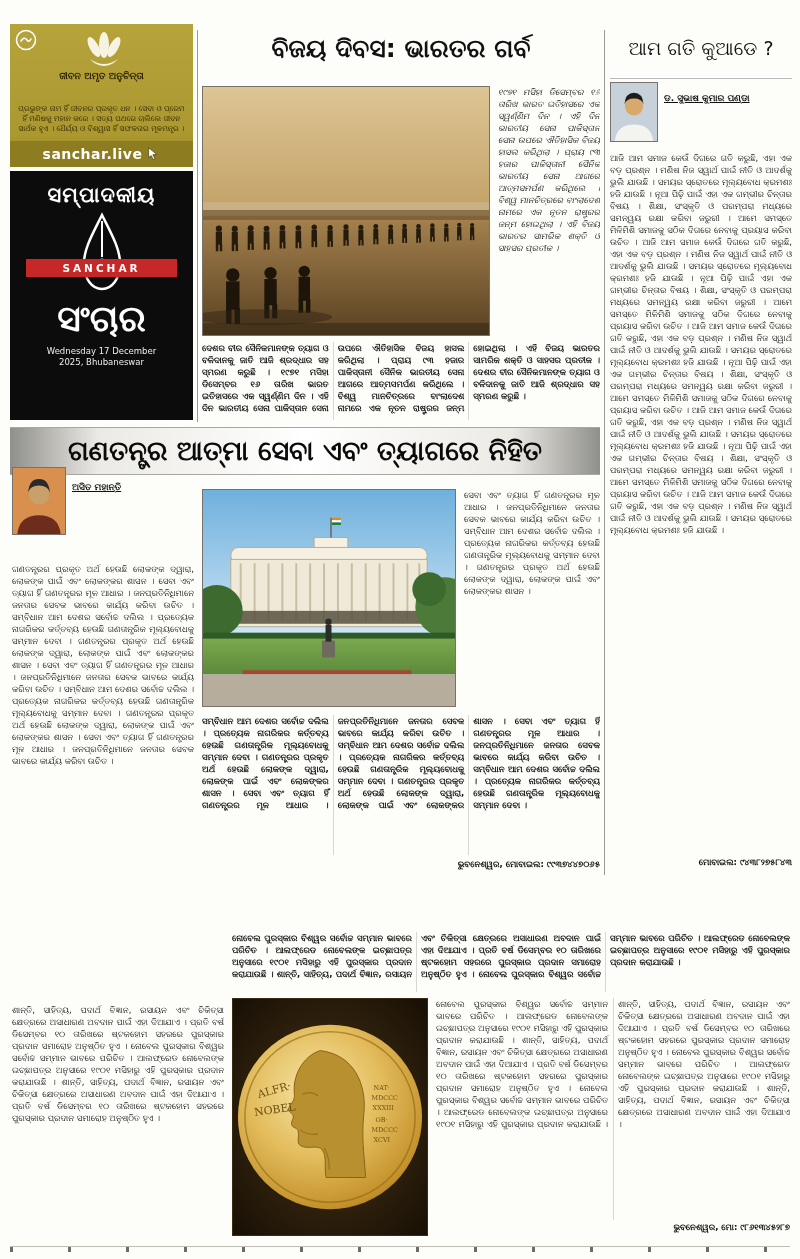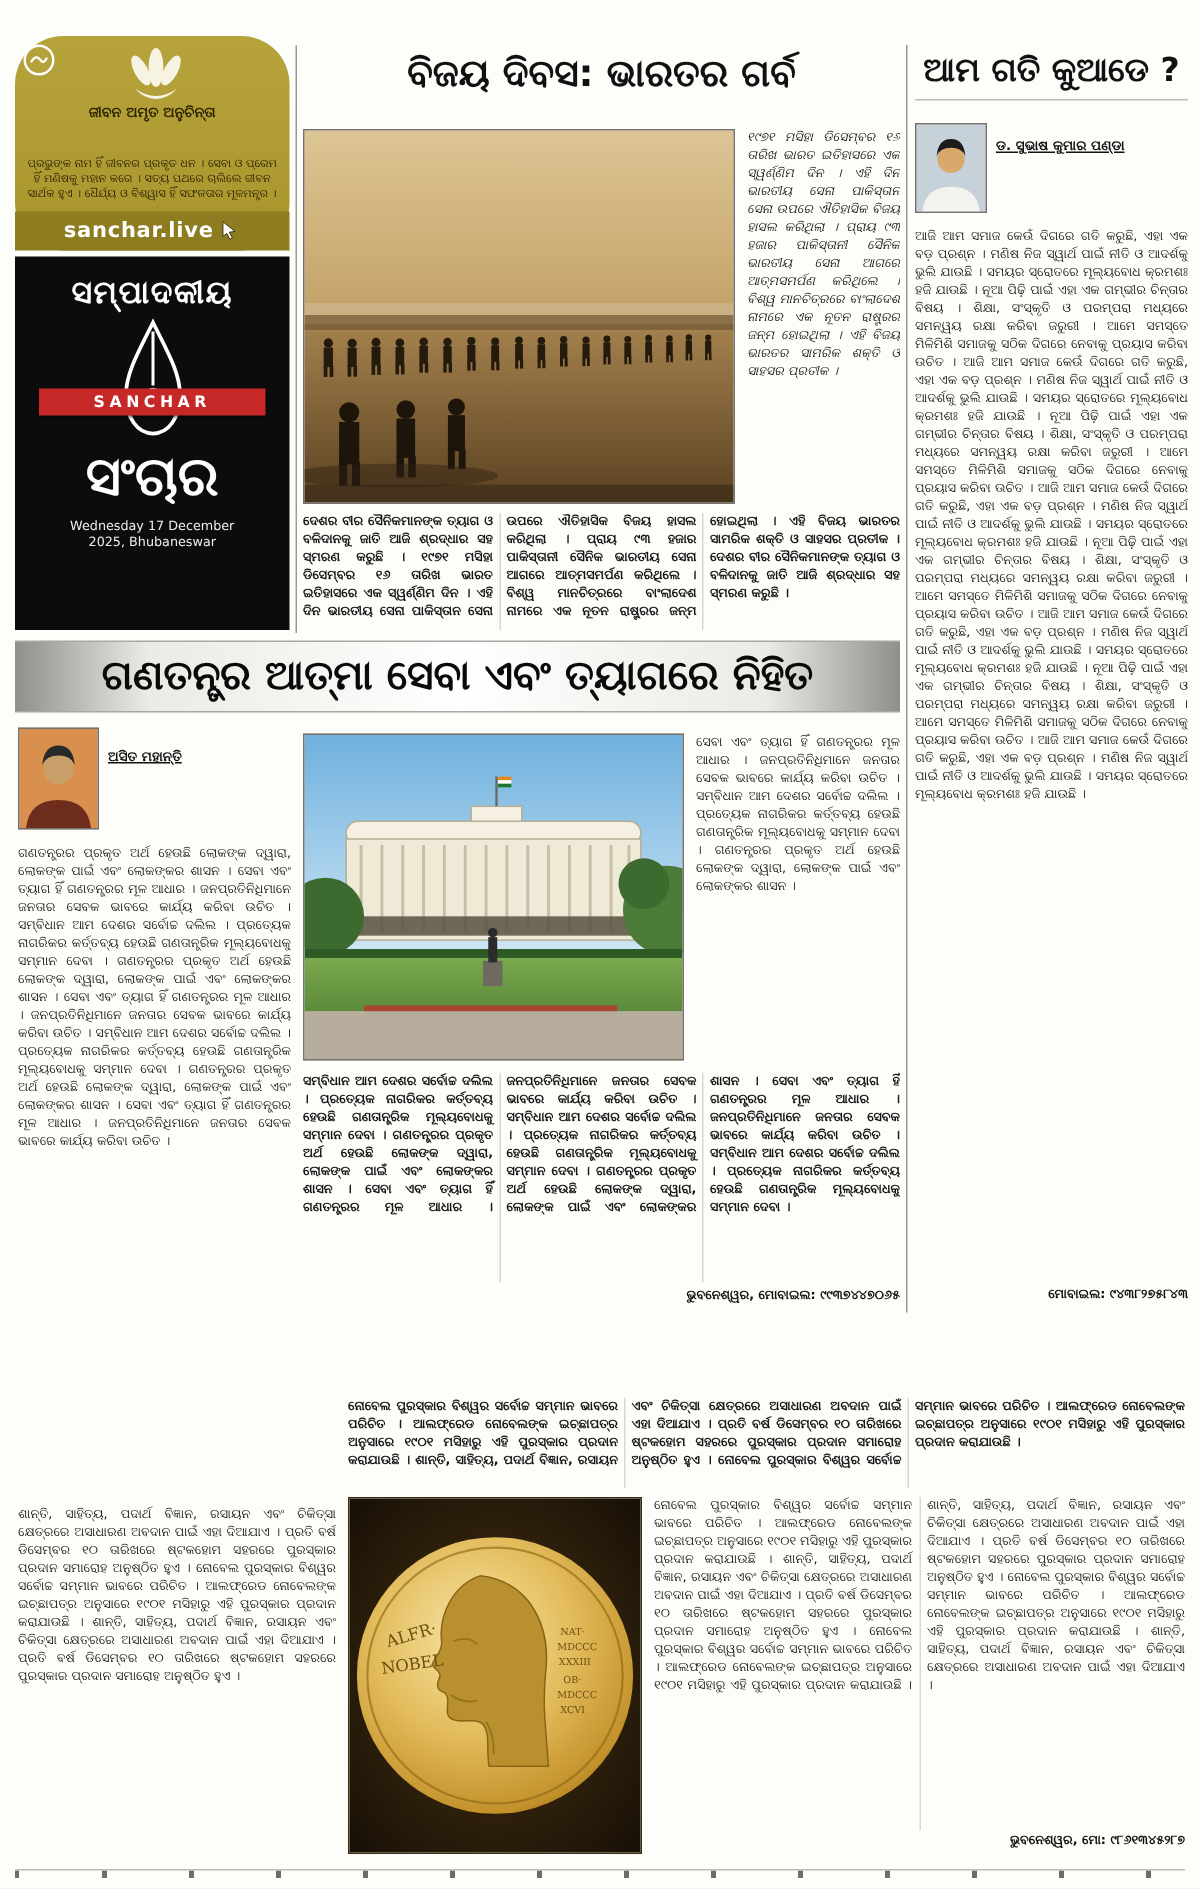--- a/index.html
+++ b/index.html
@@ -6,21 +6,21 @@
   .page{position:relative;width:800px;height:1259px;background:#fdfdfa;margin:0 auto;
         font-family:"DejaVu Sans","Liberation Sans",sans-serif;color:#111;overflow:hidden;}
   .abs{position:absolute;}
   .body-text{font-size:8.5px;line-height:12px;text-align:justify;color:#151515;overflow:hidden;}
   .cols-3{column-count:3;column-gap:9px;column-rule:1px solid #d8d8d2;font-weight:bold;}
   .cols-2{column-count:2;column-gap:10px;column-rule:1px solid #d8d8d2;}
   .vsep{background:#9a9a94;width:1px;}
   .photo{border:1px solid #77716a;box-sizing:border-box;background:#ccc;}
   .photo svg{display:block;width:100%;height:100%;}
   
-  .quote-box{background:linear-gradient(180deg,#b6a33c 0%,#ab982f 78%,#8f7e22 100%);box-sizing:border-box;border-radius:32px;}
+  .quote-box{background:linear-gradient(180deg,#b6a33c 0%,#ab982f 78%,#8f7e22 100%);box-sizing:border-box;}
   .quote-head{font-size:9.5px;font-weight:bold;color:#2d2300;text-align:center;}
   .quote-text{font-size:7.5px;line-height:10px;color:#261e02;text-align:center;margin-top:20px;}
   .web-row{display:flex;align-items:center;justify-content:center;gap:5px;}
   .web-link{color:#fff;font-weight:bold;font-size:14px;letter-spacing:.5px;}
   
   .masthead{background:#0c0c0c;color:#fff;text-align:center;box-sizing:border-box;}
   .ed-label{font-size:21px;font-weight:bold;letter-spacing:1px;padding-top:12px;}
   .pen-wrap{position:relative;height:88px;margin-top:4px;}
   .pen-wrap svg{position:absolute;left:50%;top:0;transform:translateX(-50%);}
   .ribbon{position:absolute;left:16px;right:16px;top:48px;height:18px;background:#c62828;
@@ -29,22 +29,22 @@
   .brand-odia{font-size:36px;font-weight:bold;line-height:40px;}
   .date-row{display:flex;justify-content:center;align-items:center;gap:6px;margin-top:8px;}
   .date-pill{background:#fff;color:#000;border-radius:4px;width:116px;padding:3px 5px;
              font-size:8.5px;line-height:11px;font-weight:bold;}
   .page-num{background:#fff;color:#000;width:28px;height:36px;border-radius:3px;
             display:flex;align-items:center;justify-content:center;font-size:20px;font-weight:bold;}
   .date-en{font-size:8.5px;line-height:11px;margin-top:7px;color:#eee;width:130px;
            margin-left:auto;margin-right:auto;}
   
   .hl-victory{font-size:25px;font-weight:bold;text-align:center;line-height:30px;}
-  .hl-direction{font-size:22px;font-weight:bold;text-align:center;line-height:24px;
-                border-bottom:1px solid #bbb;padding-bottom:6px;}
+  .hl-direction{font-size:19px;font-weight:normal;text-align:center;line-height:24px;
+                border-bottom:1px solid #bbb;padding-bottom:18px;}
   .band{background:linear-gradient(90deg,#8f8f8b 0%,#eceae4 15%,#ffffff 50%,#eceae4 85%,#8f8f8b 100%);
         border-top:1px solid #a8a8a2;border-bottom:1px solid #a8a8a2;}
   .hl-democracy{font-size:27px;font-weight:bold;text-align:center;line-height:46px;color:#0a0a0a;}
   .hl-nobel{font-size:43px;font-weight:800;text-align:center;line-height:54px;letter-spacing:1px;
             background:linear-gradient(180deg,#141414 0%,#4f4f4f 55%,#9a9a9a 100%);
             -webkit-background-clip:text;background-clip:text;color:transparent;}
   
   .author-row{display:flex;gap:6px;align-items:flex-start;text-decoration:underline;}
   .byline-name{font-size:9px;font-weight:bold;line-height:12px;color:#101010;}
   .contact-line{font-size:8.5px;font-weight:bold;color:#101010;text-align:right;}
@@ -171,21 +171,21 @@
       <span class="byline-name" style="padding-top:10px;">ଡ. ସୁଭାଷ କୁମାର ପଣ୍ଡା</span>
     </div>
     <div class="abs body-text" style="left:0;top:124px;width:182px;height:694px;">ଆଜି ଆମ ସମାଜ କେଉଁ ଦିଗରେ ଗତି କରୁଛି, ଏହା ଏକ ବଡ଼ ପ୍ରଶ୍ନ । ମଣିଷ ନିଜ ସ୍ୱାର୍ଥ ପାଇଁ ନୀତି ଓ ଆଦର୍ଶକୁ ଭୁଲି ଯାଉଛି । ସମୟର ସ୍ରୋତରେ ମୂଲ୍ୟବୋଧ କ୍ରମଶଃ ହଜି ଯାଉଛି । ନୂଆ ପିଢ଼ି ପାଇଁ ଏହା ଏକ ଗମ୍ଭୀର ଚିନ୍ତାର ବିଷୟ । ଶିକ୍ଷା, ସଂସ୍କୃତି ଓ ପରମ୍ପରା ମଧ୍ୟରେ ସମନ୍ୱୟ ରକ୍ଷା କରିବା ଜରୁରୀ । ଆମେ ସମସ୍ତେ ମିଳିମିଶି ସମାଜକୁ ସଠିକ ଦିଗରେ ନେବାକୁ ପ୍ରୟାସ କରିବା ଉଚିତ । ଆଜି ଆମ ସମାଜ କେଉଁ ଦିଗରେ ଗତି କରୁଛି, ଏହା ଏକ ବଡ଼ ପ୍ରଶ୍ନ । ମଣିଷ ନିଜ ସ୍ୱାର୍ଥ ପାଇଁ ନୀତି ଓ ଆଦର୍ଶକୁ ଭୁଲି ଯାଉଛି । ସମୟର ସ୍ରୋତରେ ମୂଲ୍ୟବୋଧ କ୍ରମଶଃ ହଜି ଯାଉଛି । ନୂଆ ପିଢ଼ି ପାଇଁ ଏହା ଏକ ଗମ୍ଭୀର ଚିନ୍ତାର ବିଷୟ । ଶିକ୍ଷା, ସଂସ୍କୃତି ଓ ପରମ୍ପରା ମଧ୍ୟରେ ସମନ୍ୱୟ ରକ୍ଷା କରିବା ଜରୁରୀ । ଆମେ ସମସ୍ତେ ମିଳିମିଶି ସମାଜକୁ ସଠିକ ଦିଗରେ ନେବାକୁ ପ୍ରୟାସ କରିବା ଉଚିତ । ଆଜି ଆମ ସମାଜ କେଉଁ ଦିଗରେ ଗତି କରୁଛି, ଏହା ଏକ ବଡ଼ ପ୍ରଶ୍ନ । ମଣିଷ ନିଜ ସ୍ୱାର୍ଥ ପାଇଁ ନୀତି ଓ ଆଦର୍ଶକୁ ଭୁଲି ଯାଉଛି । ସମୟର ସ୍ରୋତରେ ମୂଲ୍ୟବୋଧ କ୍ରମଶଃ ହଜି ଯାଉଛି । ନୂଆ ପିଢ଼ି ପାଇଁ ଏହା ଏକ ଗମ୍ଭୀର ଚିନ୍ତାର ବିଷୟ । ଶିକ୍ଷା, ସଂସ୍କୃତି ଓ ପରମ୍ପରା ମଧ୍ୟରେ ସମନ୍ୱୟ ରକ୍ଷା କରିବା ଜରୁରୀ । ଆମେ ସମସ୍ତେ ମିଳିମିଶି ସମାଜକୁ ସଠିକ ଦିଗରେ ନେବାକୁ ପ୍ରୟାସ କରିବା ଉଚିତ । ଆଜି ଆମ ସମାଜ କେଉଁ ଦିଗରେ ଗତି କରୁଛି, ଏହା ଏକ ବଡ଼ ପ୍ରଶ୍ନ । ମଣିଷ ନିଜ ସ୍ୱାର୍ଥ ପାଇଁ ନୀତି ଓ ଆଦର୍ଶକୁ ଭୁଲି ଯାଉଛି । ସମୟର ସ୍ରୋତରେ ମୂଲ୍ୟବୋଧ କ୍ରମଶଃ ହଜି ଯାଉଛି । ନୂଆ ପିଢ଼ି ପାଇଁ ଏହା ଏକ ଗମ୍ଭୀର ଚିନ୍ତାର ବିଷୟ । ଶିକ୍ଷା, ସଂସ୍କୃତି ଓ ପରମ୍ପରା ମଧ୍ୟରେ ସମନ୍ୱୟ ରକ୍ଷା କରିବା ଜରୁରୀ । ଆମେ ସମସ୍ତେ ମିଳିମିଶି ସମାଜକୁ ସଠିକ ଦିଗରେ ନେବାକୁ ପ୍ରୟାସ କରିବା ଉଚିତ । ଆଜି ଆମ ସମାଜ କେଉଁ ଦିଗରେ ଗତି କରୁଛି, ଏହା ଏକ ବଡ଼ ପ୍ରଶ୍ନ । ମଣିଷ ନିଜ ସ୍ୱାର୍ଥ ପାଇଁ ନୀତି ଓ ଆଦର୍ଶକୁ ଭୁଲି ଯାଉଛି । ସମୟର ସ୍ରୋତରେ ମୂଲ୍ୟବୋଧ କ୍ରମଶଃ ହଜି ଯାଉଛି ।</div>
     <div class="abs contact-line" style="left:0;right:0;bottom:8px;">ମୋବାଇଲ: ୯୪୩୮୨୭୫୮୪୩</div>
   </div>
 
   <div class="abs" style="left:10px;top:427px;width:590px;height:449px;">
     <div class="band" style="height:46px;">
       <div class="hl-democracy">ଗଣତନ୍ତ୍ର ଆତ୍ମା ସେବା ଏବଂ ତ୍ୟାଗରେ ନିହିତ</div>
     </div>
-    <div class="abs author-row" style="left:2px;top:58px;width:182px;height:72px;">
+    <div class="abs author-row" style="left:2px;top:40px;width:182px;height:72px;">
       <span class="photo" style="width:54px;height:68px;flex:0 0 auto;">
         <svg viewBox="0 0 48 60" preserveAspectRatio="none">
           <rect width="48" height="60" fill="#d98f4d"></rect>
           <circle cx="24" cy="24" r="9.5" fill="#caa06a"></circle>
           <path d="M14 22 q1 -12 10 -12 q9 0 10 12 q-2 -6 -10 -6 q-8 0 -10 6 Z" fill="#2a2a2a"></path>
           <path d="M4 60 q2 -17 20 -17 q18 0 20 17 Z" fill="#6e2c1d"></path>
         </svg>
       </span>
       <span class="byline-name" style="padding-top:14px;">ଅସିତ ମହାନ୍ତି</span>
     </div>

